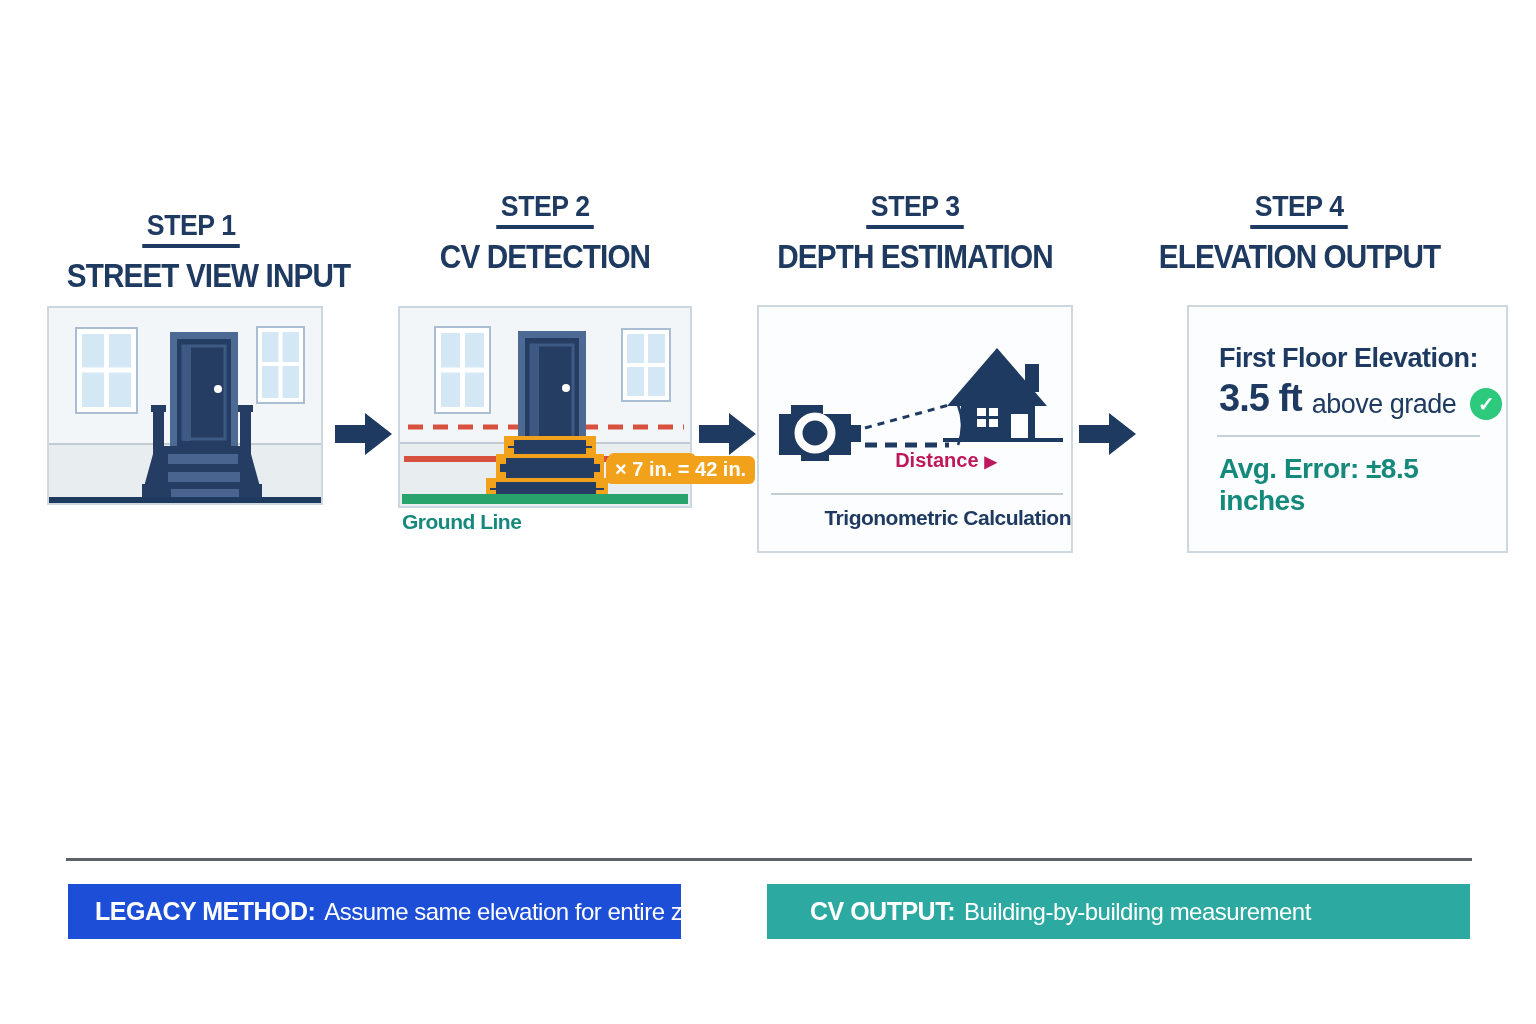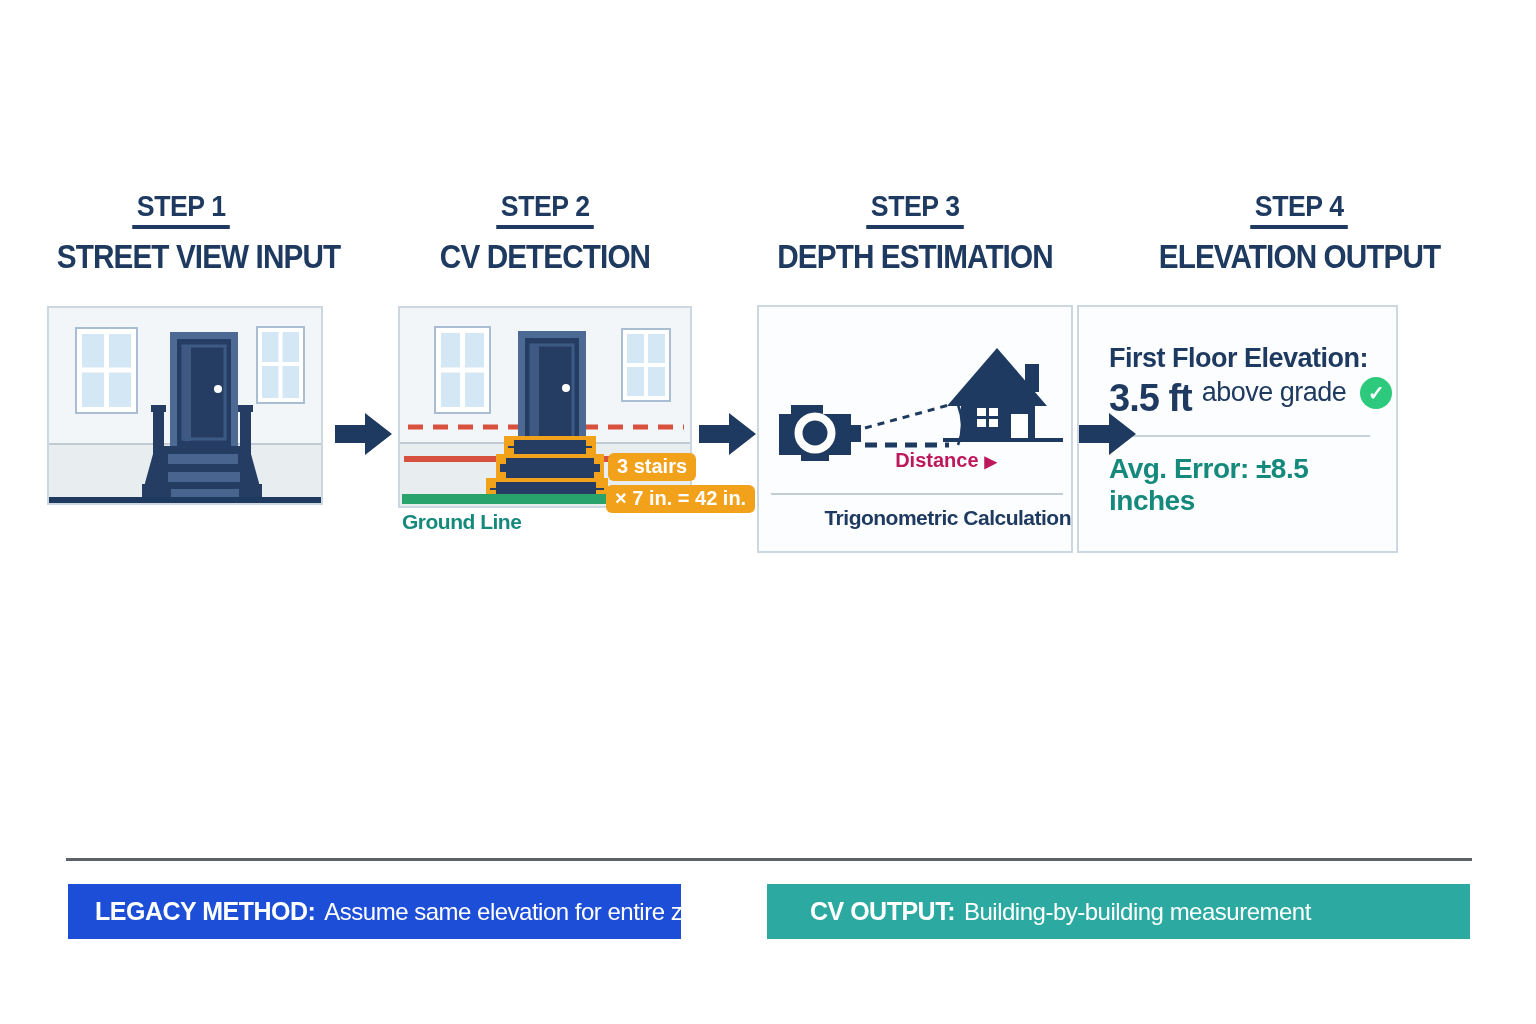--- a/index.html
+++ b/index.html
@@ -28,21 +28,21 @@
   
   .distance-row{position:absolute;top:142px;left:0;width:100%;padding-left:62px;box-sizing:border-box;
                 text-align:center;font-size:20px;font-weight:bold;color:#be185d;}
   .distance-arrow{font-size:16px;margin-left:6px;}
   .p3-divider{position:absolute;top:186px;left:12px;width:292px;height:2px;background:#c3cdd5;}
   .p3-caption{position:absolute;top:199px;left:0;width:100%;text-align:right;
               font-size:21px;font-weight:bold;letter-spacing:-0.5px;color:#1f3a60;}
 
   
   .ffe-label{position:absolute;left:30px;top:36px;font-size:27px;font-weight:bold;letter-spacing:-0.5px;}
-  .ffe-row{position:absolute;left:30px;top:70px;display:flex;align-items:flex-start;}
+  .ffe-row{position:absolute;left:30px;top:70px;display:flex;align-items:flex-end;}
   .ffe-value{font-size:38px;font-weight:bold;letter-spacing:-1px;}
   .ffe-suffix{font-size:27px;margin-left:10px;letter-spacing:-0.5px;}
   .check-circle{width:32px;height:32px;border-radius:50%;background:#2dc97c;margin-left:14px;
                 display:flex;align-items:center;justify-content:center;color:#ffffff;
                 font-size:20px;font-weight:bold;}
   .p4-divider{position:absolute;top:128px;left:28px;width:263px;height:2px;background:#c8d2da;}
   .ffe-error{position:absolute;left:30px;top:146px;font-size:28px;font-weight:bold;letter-spacing:-0.5px;color:#15897c;}
 
   
   .footer-rule{position:absolute;left:66px;top:858px;width:1406px;height:3px;background:#5c6368;}
@@ -51,21 +51,21 @@
   .bar-legacy{left:68px;width:613px;background:#1d4ed8;padding-left:27px;}
   .bar-cv{left:767px;width:703px;background:#2caaa1;padding-left:43px;}
   .bar-label{font-size:25px;font-weight:bold;letter-spacing:-0.5px;white-space:nowrap;}
   .bar-text{font-size:24px;margin-left:9px;letter-spacing:-0.5px;white-space:nowrap;}
 </style>
 </head>
 <body>
 
 <div class="canvas">
 
-  <div class="step-header" style="left:43px;width:276px;">
+  <div class="step-header" style="left:53px;width:276px;margin-top:19px;">
     <div><span class="step-title">STEP 1</span></div>
     <div class="step-subtitle">STREET VIEW INPUT</div>
   </div>
   <div class="step-header" style="left:398px;width:294px;">
     <div><span class="step-title">STEP 2</span></div>
     <div class="step-subtitle">CV DETECTION</div>
   </div>
   <div class="step-header" style="left:757px;width:316px;">
     <div><span class="step-title">STEP 3</span></div>
     <div class="step-subtitle">DEPTH ESTIMATION</div>
@@ -174,21 +174,21 @@
           <rect x="86" y="182" width="10" height="10"></rect>
             <rect x="196" y="182" width="10" height="10"></rect>
         </g>
       </g>
 
       <rect x="2" y="186" width="286" height="10" fill="#28a36c"></rect>
     </svg>
   </div>
 
   <div class="cv-badge" style="left:608px;top:453px;">3 stairs</div>
-  <div class="cv-badge" style="left:606px;top:485px;text-align:center;">× 7 in. = 42 in.</div>
+  <div class="cv-badge" style="left:606px;top:456px;text-align:center;">× 7 in. = 42 in.</div>
   <div class="ground-label">Ground Line</div>
 
   <div class="panel" style="left:757px;top:305px;width:316px;height:248px;">
     <svg width="312" height="185" viewBox="0 0 312 185">
 
       <g fill="#1f3a60">
         <path d="M20,107 h12 v-9 h32 v9 h28 v41 h-22 v6 h-28 v-6 h-22 z"></path>
         <rect x="92" y="118" width="10" height="17"></rect>
         <circle cx="56" cy="126" r="16.5" fill="none" stroke="#ffffff" stroke-width="8"></circle>
       </g>
@@ -211,21 +211,21 @@
         <rect x="184" y="131" width="120" height="4"></rect>
       </g>
     </svg>
     <div class="distance-row">
       <span>Distance</span><span class="distance-arrow">▶</span>
     </div>
     <div class="p3-divider"></div>
     <div class="p3-caption">Trigonometric Calculation</div>
   </div>
 
-  <div class="panel" style="left:1077px;top:305px;width:321px;height:248px;">
+  <div class="panel" style="left:1187px;top:305px;width:321px;height:248px;">
     <div class="ffe-label">First Floor Elevation:</div>
     <div class="ffe-row">
       <span class="ffe-value">3.5 ft</span>
       <span class="ffe-suffix">above grade</span>
       <span class="check-circle">✓</span>
     </div>
     <div class="p4-divider"></div>
     <div class="ffe-error">Avg. Error: ±8.5 inches</div>
   </div>
 

